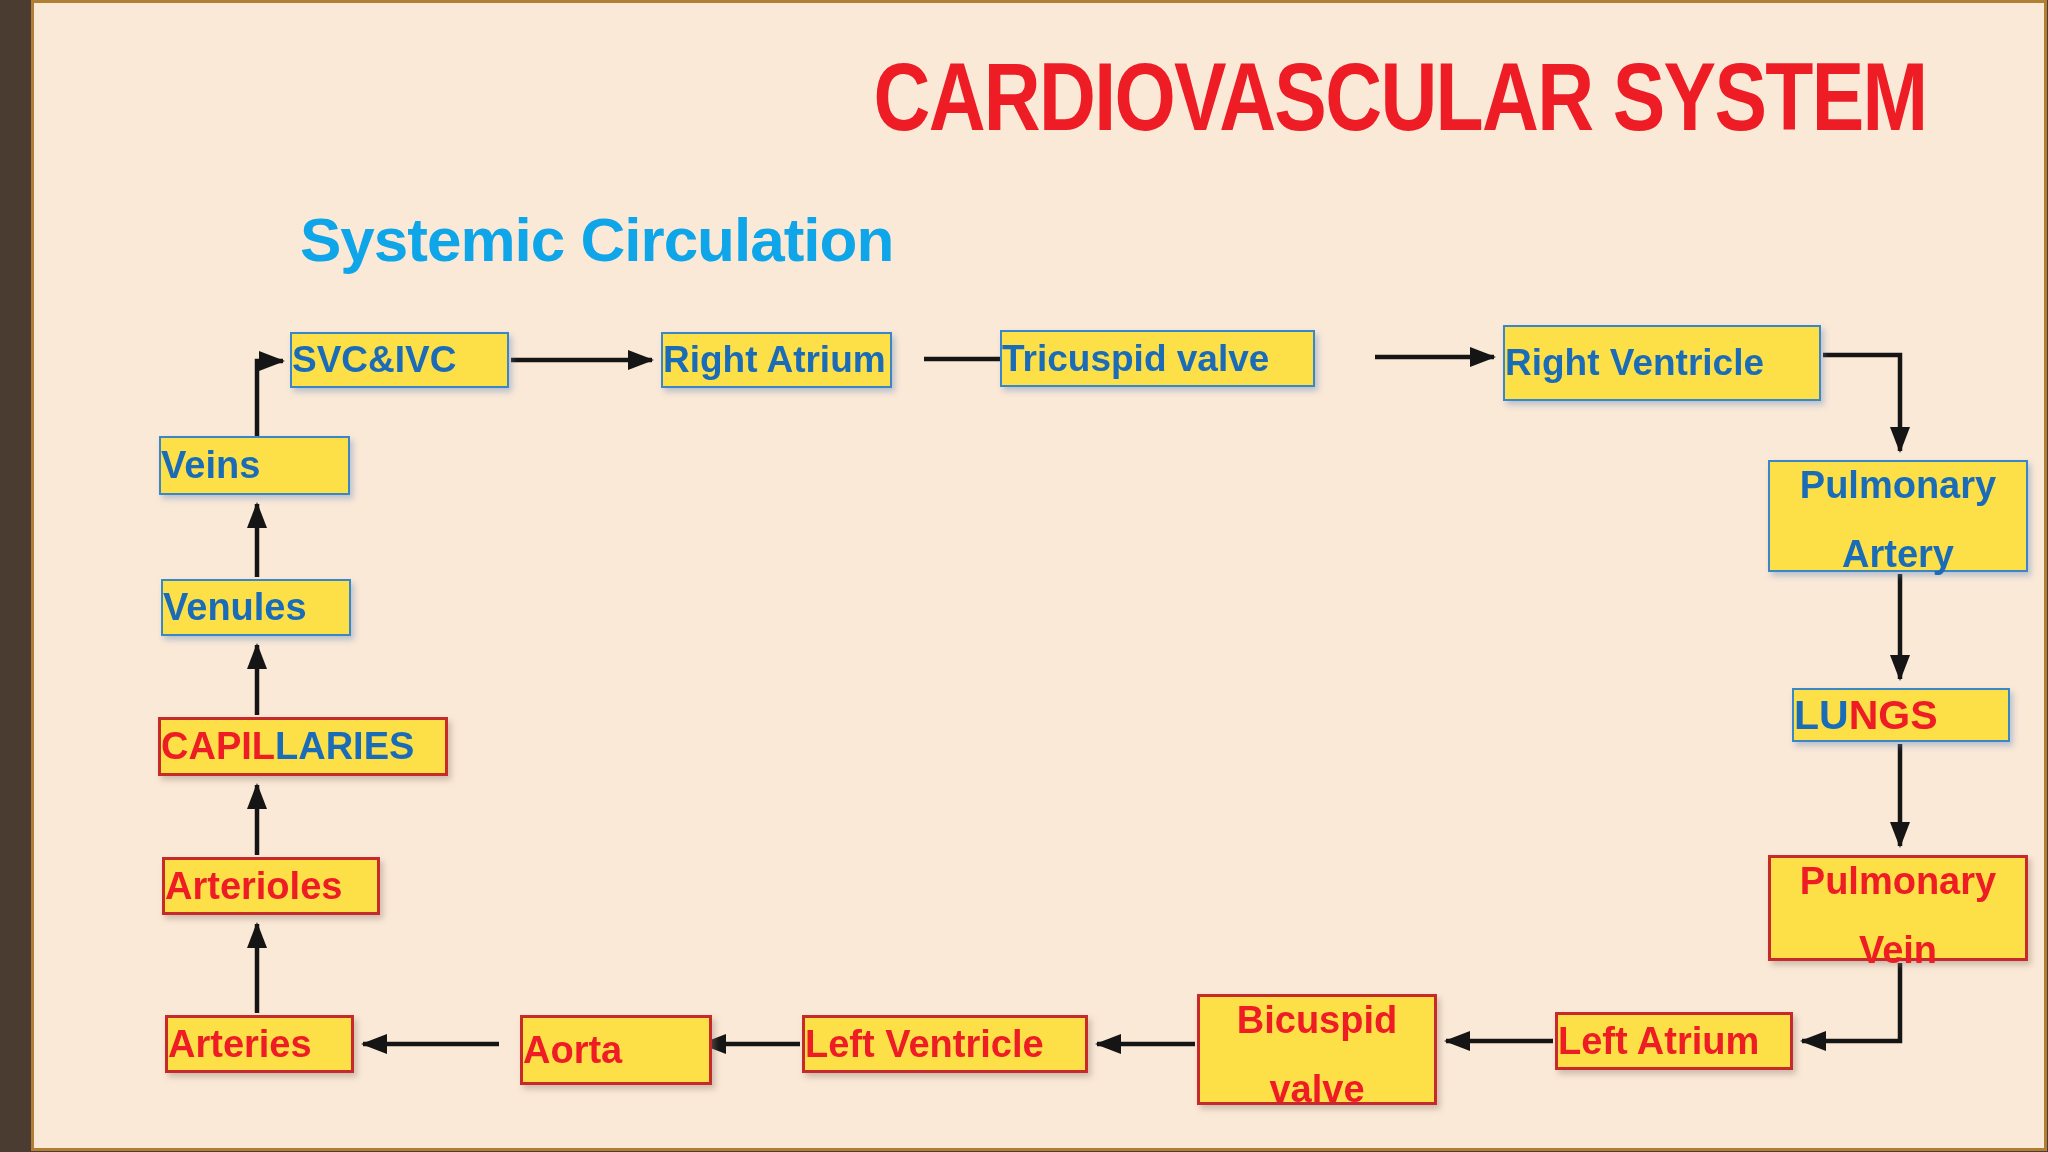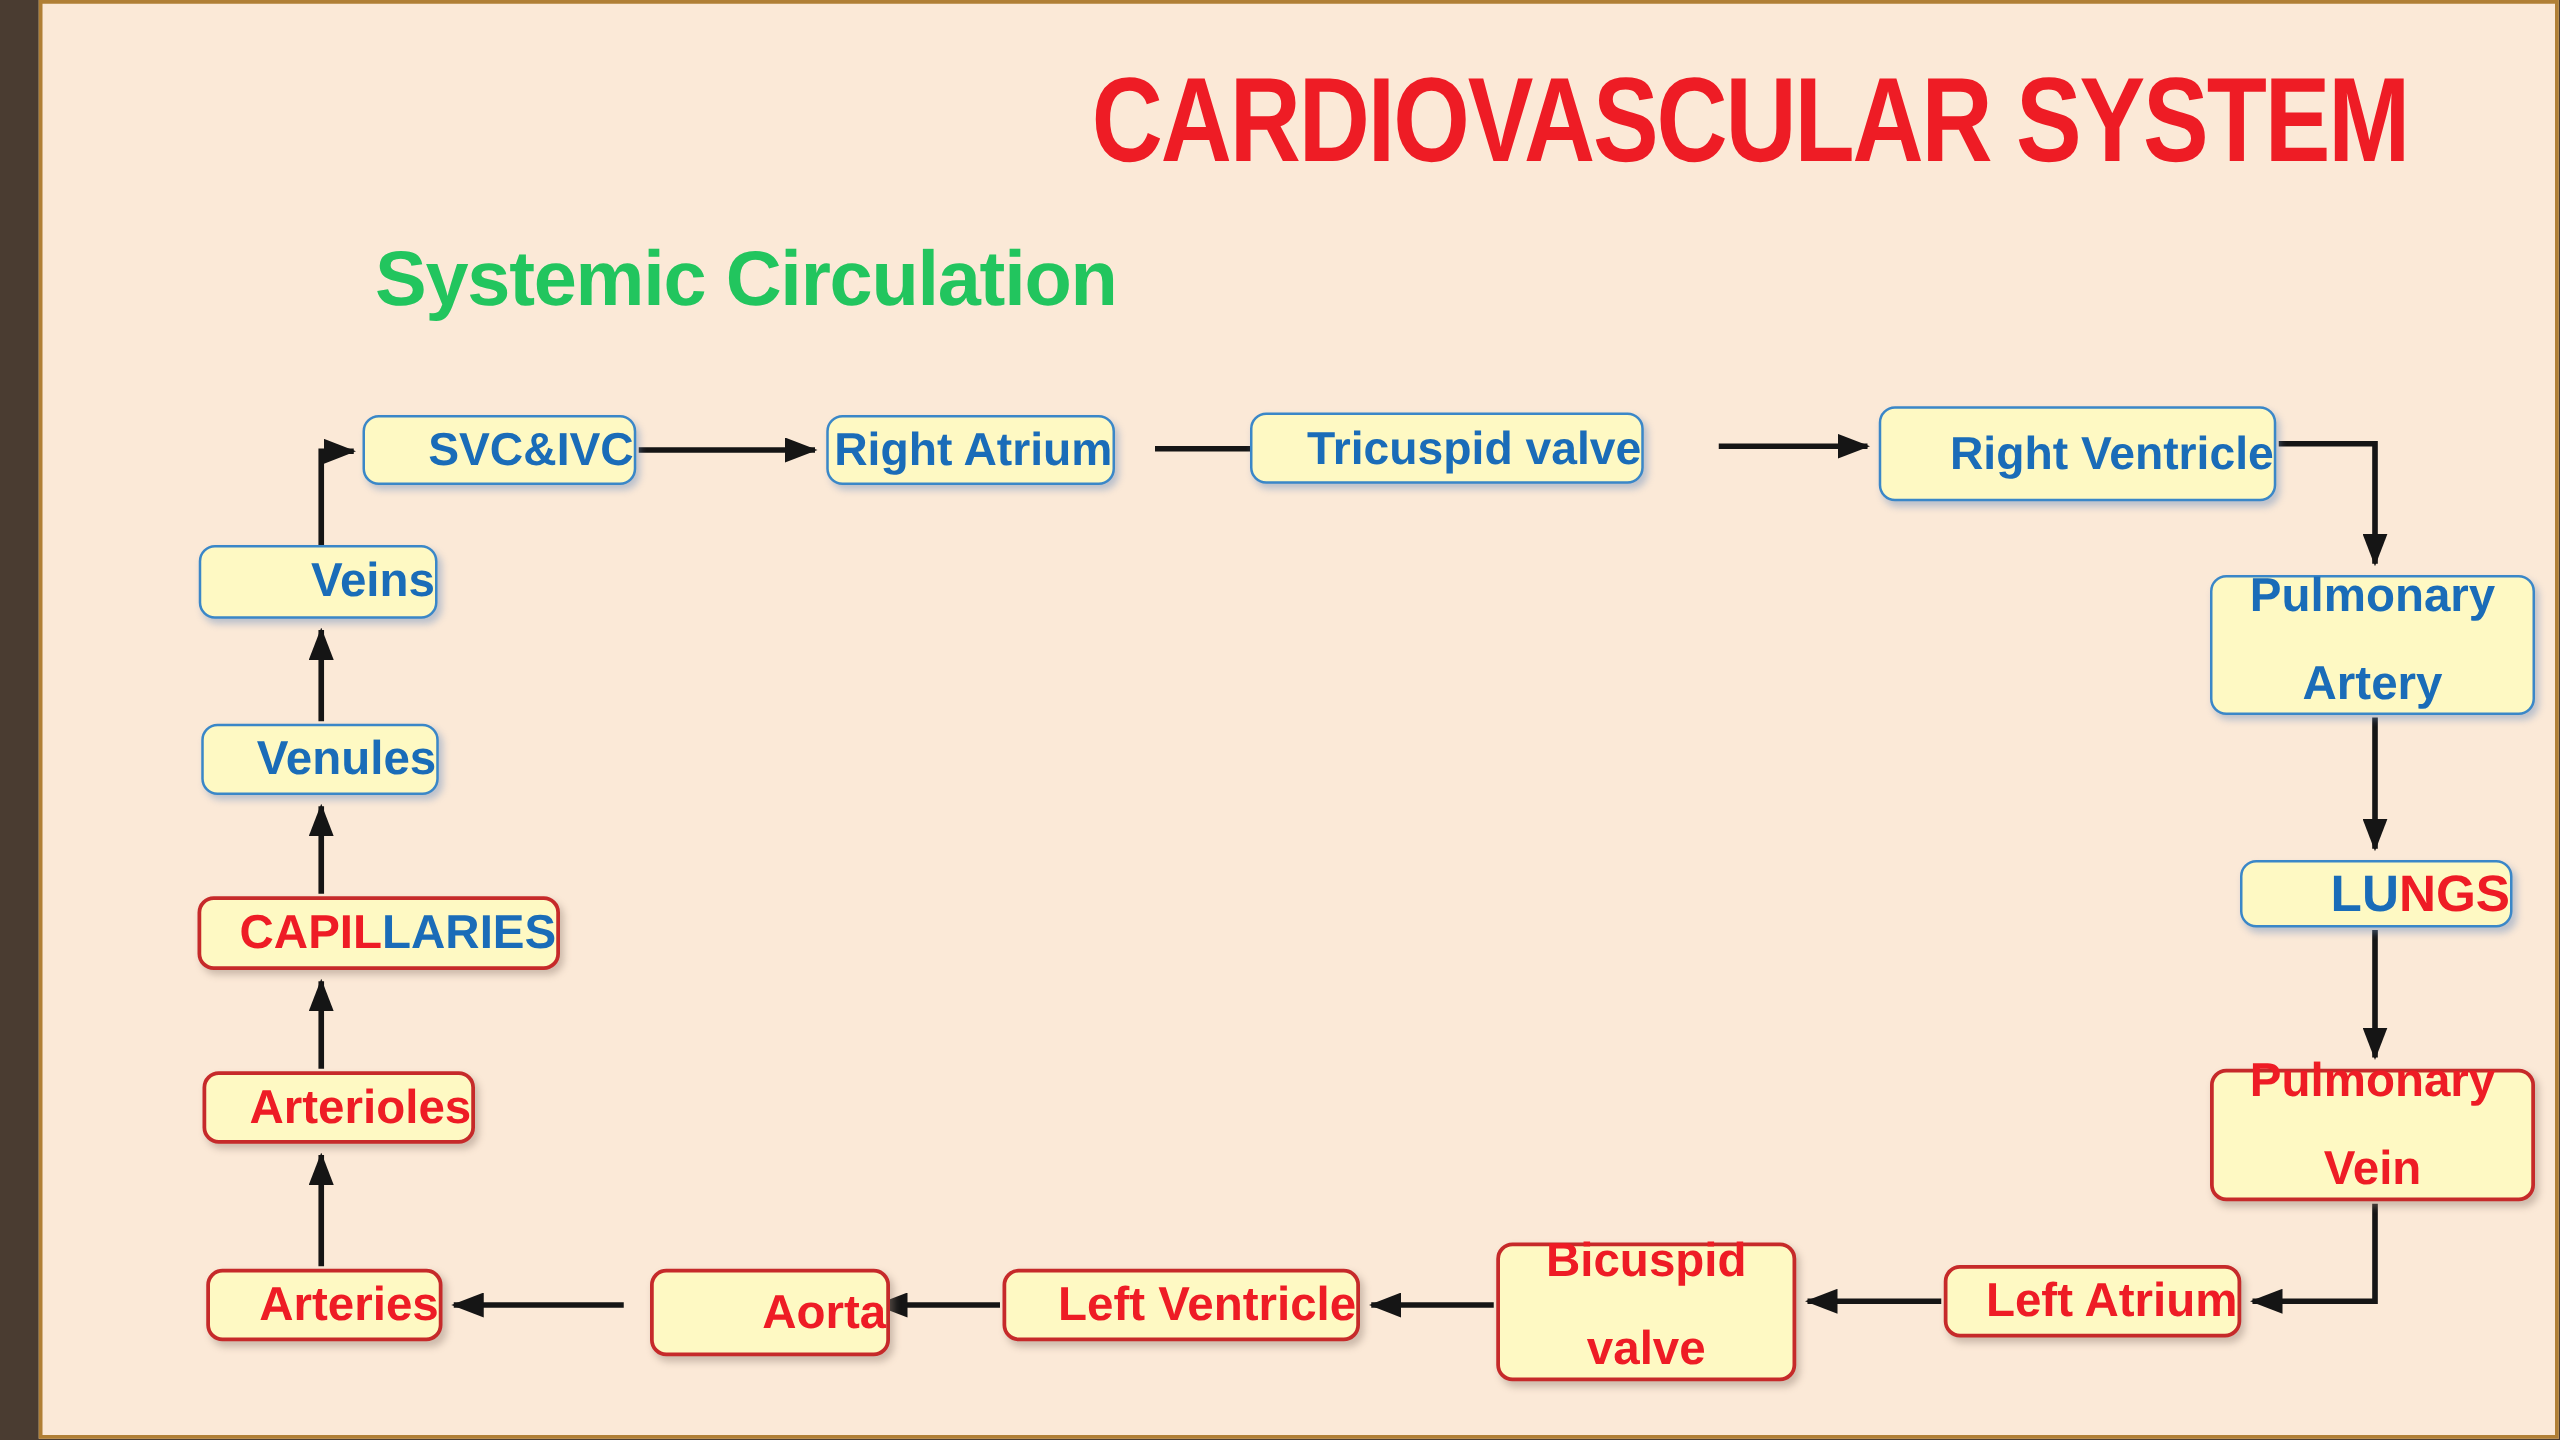--- a/index.html
+++ b/index.html
@@ -1,21 +1,21 @@
 <!DOCTYPE html>
 <html><head>
 <meta charset="utf-8">
 <style>
   html,body{margin:0;padding:0;}
   body{font-family:"Liberation Sans",sans-serif;}
   .stage{position:relative;width:2048px;height:1152px;background:#4a3c31;overflow:hidden;}
   .slide{position:absolute;left:31px;top:0;right:1px;bottom:1px;background:#fbe9d7;border:3px solid #b07f35;box-sizing:border-box;}
   .title{position:absolute;left:740px;top:42px;width:1320px;text-align:center;font-size:96px;font-weight:700;letter-spacing:-2px;white-space:nowrap;transform:scaleX(0.82);transform-origin:50% 50%;color:#ee1c25;}
-  .subtitle{position:absolute;left:300px;top:188px;font-size:62px;font-weight:700;letter-spacing:-1px;color:#22c55e;white-space:nowrap;}
-  .node{position:absolute;background:#fef9c3;display:flex;align-items:center;justify-content:flex-end;box-sizing:border-box;font-weight:700;white-space:nowrap;text-align:center;border-radius:13px;}
+  .subtitle{position:absolute;left:300px;top:204px;font-size:62px;font-weight:700;letter-spacing:-1px;color:#0ea5e9;white-space:nowrap;}
+  .node{position:absolute;background:#fde047;display:flex;align-items:center;justify-content:flex-start;box-sizing:border-box;font-weight:700;white-space:nowrap;text-align:center;}
   .node.blue{border:2px solid #3a87c8;color:#1a6cb8;box-shadow:3px 4px 6px rgba(110,145,190,.45);}
   .node.red{border:3px solid #c62a2a;color:#ee1c25;box-shadow:3px 4px 6px rgba(150,130,120,.45);}
   .node .t-red{color:#ee1c25;}
   .node .t-blue{color:#1a6cb8;}
   .two{flex-direction:column;line-height:1.22;gap:23px;}
   .fs37{font-size:37px;} .fs38{font-size:38px;} .fs40{font-size:41px;}
   .n-svc{left:290px;top:332px;width:219px;height:56px;}
   .n-ra {left:661px;top:332px;width:231px;height:56px;}
   .n-tv {left:1000px;top:330px;width:315px;height:57px;}
   .n-rv {left:1503px;top:325px;width:318px;height:76px;}

